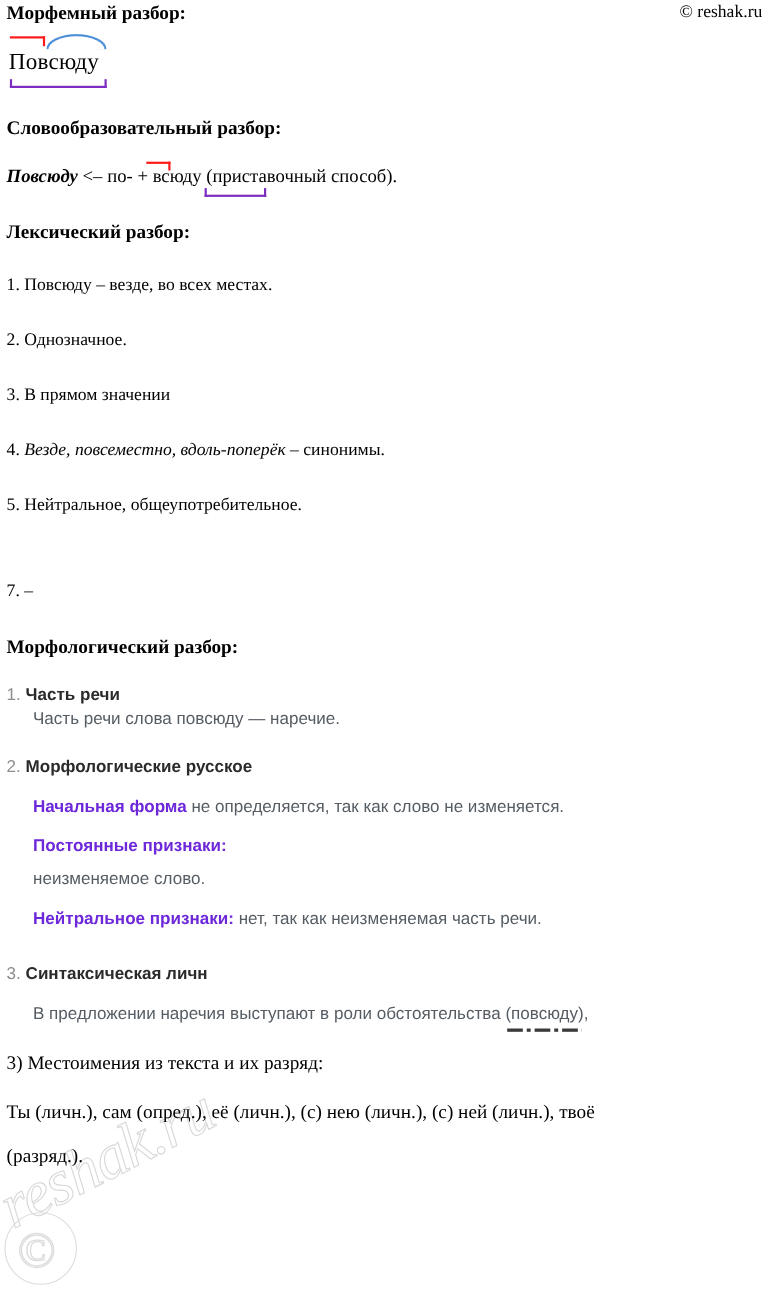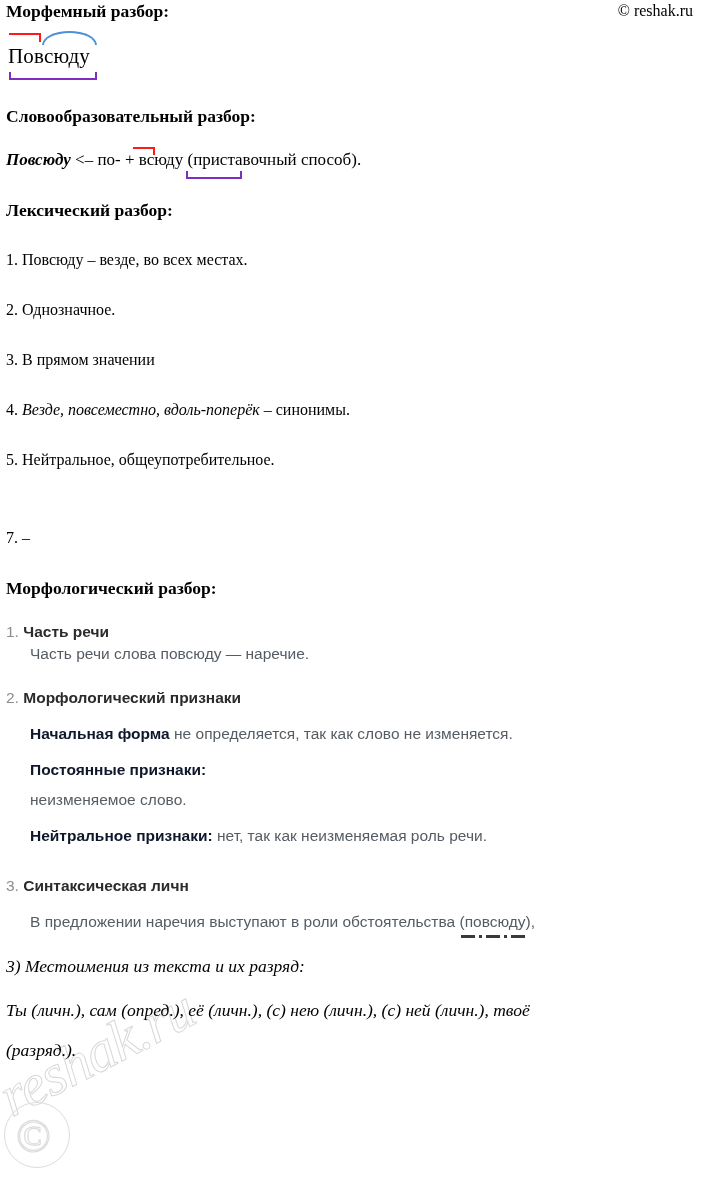--- a/index.html
+++ b/index.html
@@ -182,41 +182,41 @@
     color: #2b2b2b;
     font-weight: bold;
   }
   .morph-body {
     font-size: 15.5px;
     line-height: 22px;
     color: #555c63;
     padding-left: 24px;
   }
   .morph-label-red {
-    color: #0f172a;
+    color: #6d28d9;
     font-weight: bold;
   }
   .underline-dashdot {
     position: relative;
     display: inline-block;
   }
   .underline-dashdot::after {
     content: "";
     position: absolute;
     left: 2px;
     right: 6px;
     bottom: -5px;
     height: 3px;
     background-image: linear-gradient(to right, #3a3a3a 0 14px, transparent 14px 18px, #3a3a3a 18px 21px, transparent 21px 25px);
     background-size: 25px 3px;
     background-repeat: repeat-x;
   }
 
   
-  .bottom-block .p { font-size: 17.5px; line-height: 22px; font-style: italic; }
+  .bottom-block .p { font-size: 17.5px; line-height: 22px; }
 </style>
 </head>
 <body>
 
 <div class="watermark-bg">
   <div class="wm-text">reshak.ru</div>
   <div class="wm-circle"></div>
   <div class="wm-c">©</div>
 </div>
 
@@ -303,21 +303,21 @@
     <div class="morph-item-head">
       <span class="morph-num">1.</span>
       <span class="morph-title">Часть речи</span>
     </div>
     <div class="morph-body">Часть речи слова повсюду — наречие.</div>
 
     <div class="gap-22"></div>
 
     <div class="morph-item-head">
       <span class="morph-num">2.</span>
-      <span class="morph-title">Морфологический признаки</span>
+      <span class="morph-title">Морфологические русское</span>
     </div>
 
     <div class="gap-14"></div>
 
     <div class="morph-body">
       <span class="morph-label-red">Начальная форма</span><span> не определяется, так как слово не изменяется.</span>
     </div>
 
     <div class="gap-14"></div>
 
@@ -325,21 +325,21 @@
       <span class="morph-label-red">Постоянные признаки:</span>
     </div>
 
     <div class="gap-8"></div>
 
     <div class="morph-body">неизменяемое слово.</div>
 
     <div class="gap-14"></div>
 
     <div class="morph-body">
-      <span class="morph-label-red">Нейтральное признаки:</span><span> нет, так как неизменяемая роль речи.</span>
+      <span class="morph-label-red">Нейтральное признаки:</span><span> нет, так как неизменяемая часть речи.</span>
     </div>
 
     <div class="gap-28"></div>
 
     <div class="morph-item-head">
       <span class="morph-num">3.</span>
       <span class="morph-title">Синтаксическая личн</span>
     </div>
 
     <div class="gap-14"></div>

